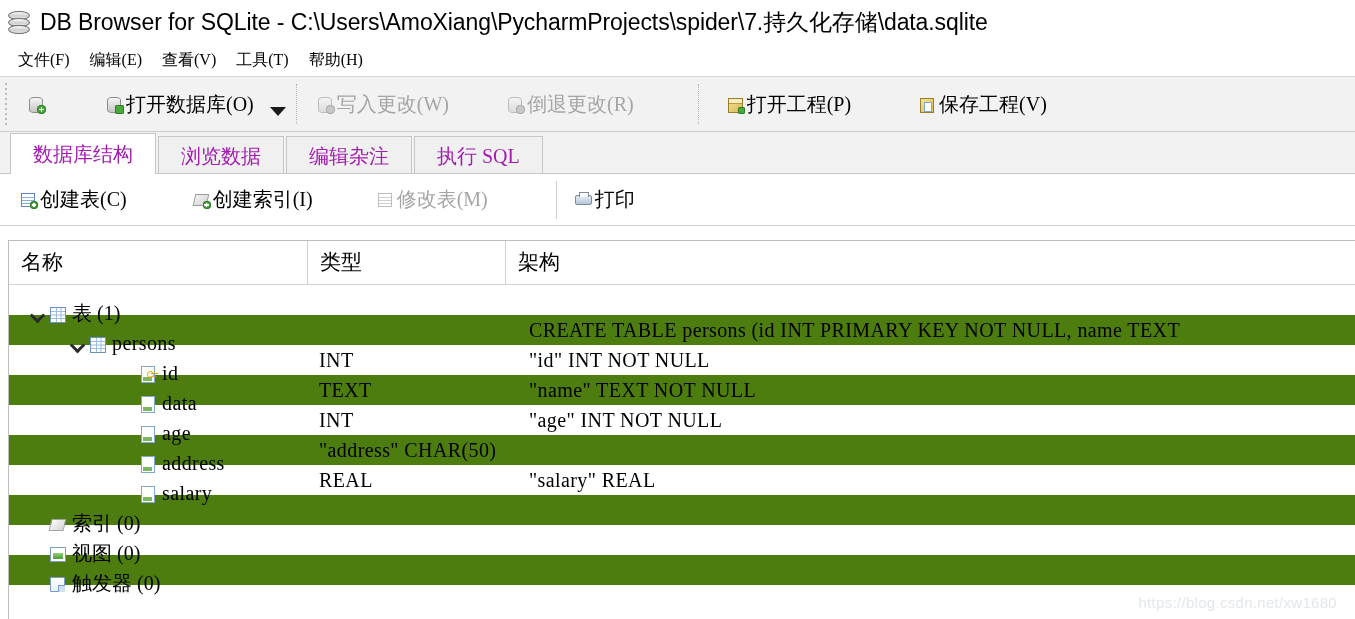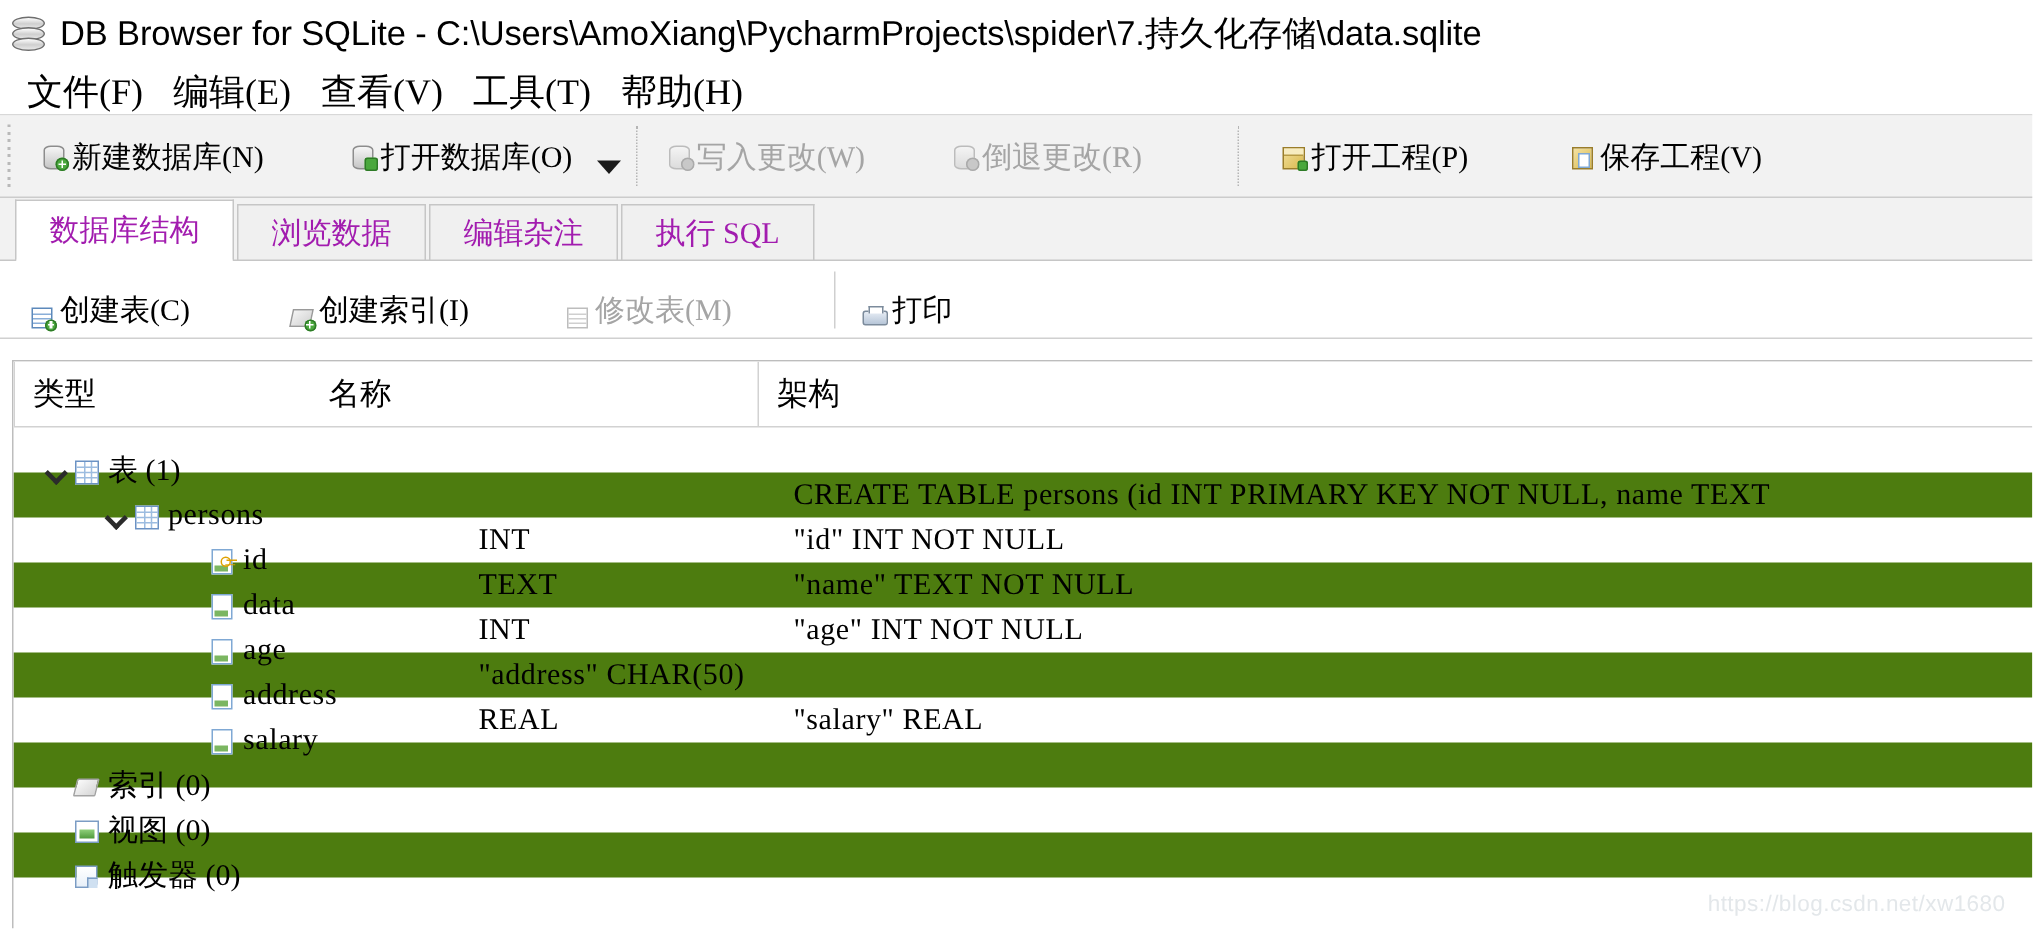--- a/index.html
+++ b/index.html
@@ -53,21 +53,21 @@
   #menubar {
     height: 32px;
     display: flex;
     align-items: center;
     padding-left: 8px;
     background: #ffffff;
     border-bottom: 1px solid #d8d8d8;
     box-sizing: border-box;
   }
   .menu-item {
-    font-size: 24px;
+    font-size: 16px;
     padding: 0 10px;
     white-space: nowrap;
     color: #000;
   }
 
   
   #toolbar {
     height: 55px;
     display: flex;
     align-items: center;
@@ -200,21 +200,21 @@
   #subtoolbar {
     height: 52px;
     display: flex;
     align-items: center;
     background: #ffffff;
     border-bottom: 1px solid #d0d0d0;
     box-sizing: border-box;
     padding-left: 4px;
   }
   .st-btn {
-    display:flex; align-items:flex-end;
+    display:flex; align-items:center;
     height: 40px;
     padding: 0 16px;
     font-size: 20px;
     white-space: nowrap;
     color:#000;
     flex: 0 0 auto;
   }
   .st-btn.disabled { color:#a5a5a5;font-family:Liberation Serif, serif; }
   .st-sep {
     width:0; height:38px; border-left:1px solid #cfcfcf;
@@ -397,21 +397,20 @@
   <div class="tb-grip"></div>
 
   <div class="tb-btn">
     <span class="tb-ico">
       <span class="ico-dbcyl"></span>
       <span class="badge green">
           <span class="plus-h"></span>
           <span class="plus-v"></span>
         </span>
     </span>
-    <span>新建数据库(N)</span>
   </div>
 
   <div class="tb-btn" style="padding-left:44px;">
     <span class="tb-ico">
       <span class="ico-dbcyl"></span>
       <span class="badge greenarrow"></span>
     </span>
     <span>打开数据库(O)</span>
   </div>
 
@@ -497,22 +496,22 @@
     <span class="tb-ico">
       <span class="ico-printer"></span>
     </span>
     <span>打印</span>
   </div>
 </div>
 
 <div id="tree-wrap">
 
   <div id="tree-header">
+    <div class="hcell col-name">名称</div>
     <div class="hcell col-type">类型</div>
-    <div class="hcell col-name">名称</div>
     <div class="hcell col-schema">架构</div>
   </div>
 
   <div id="tree-body">
 
     <div class="trow">
       <div class="cell-name">
         <span class="spacer" style="width:18px;"></span>
         <span class="twisty open"></span>
         <span class="row-ico">

